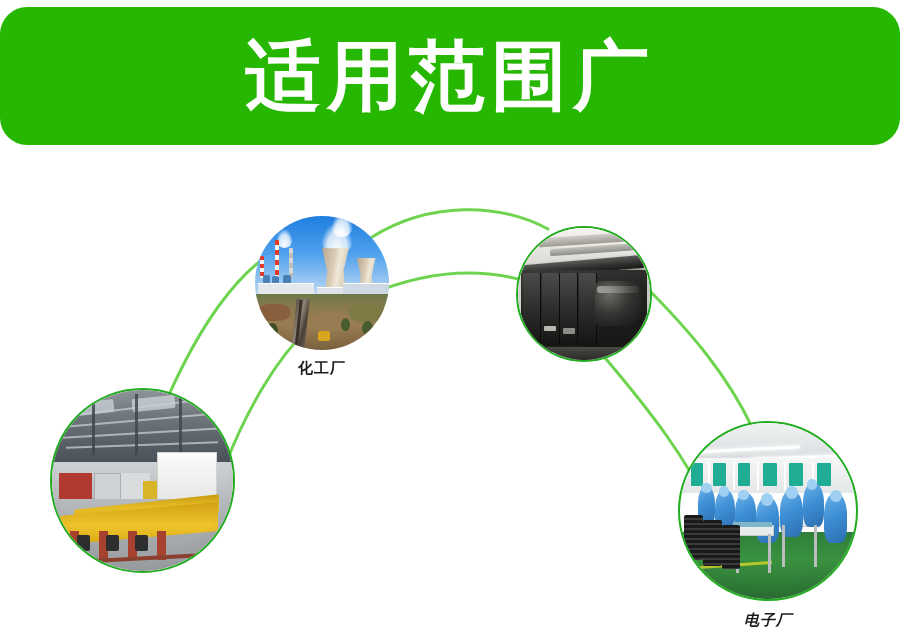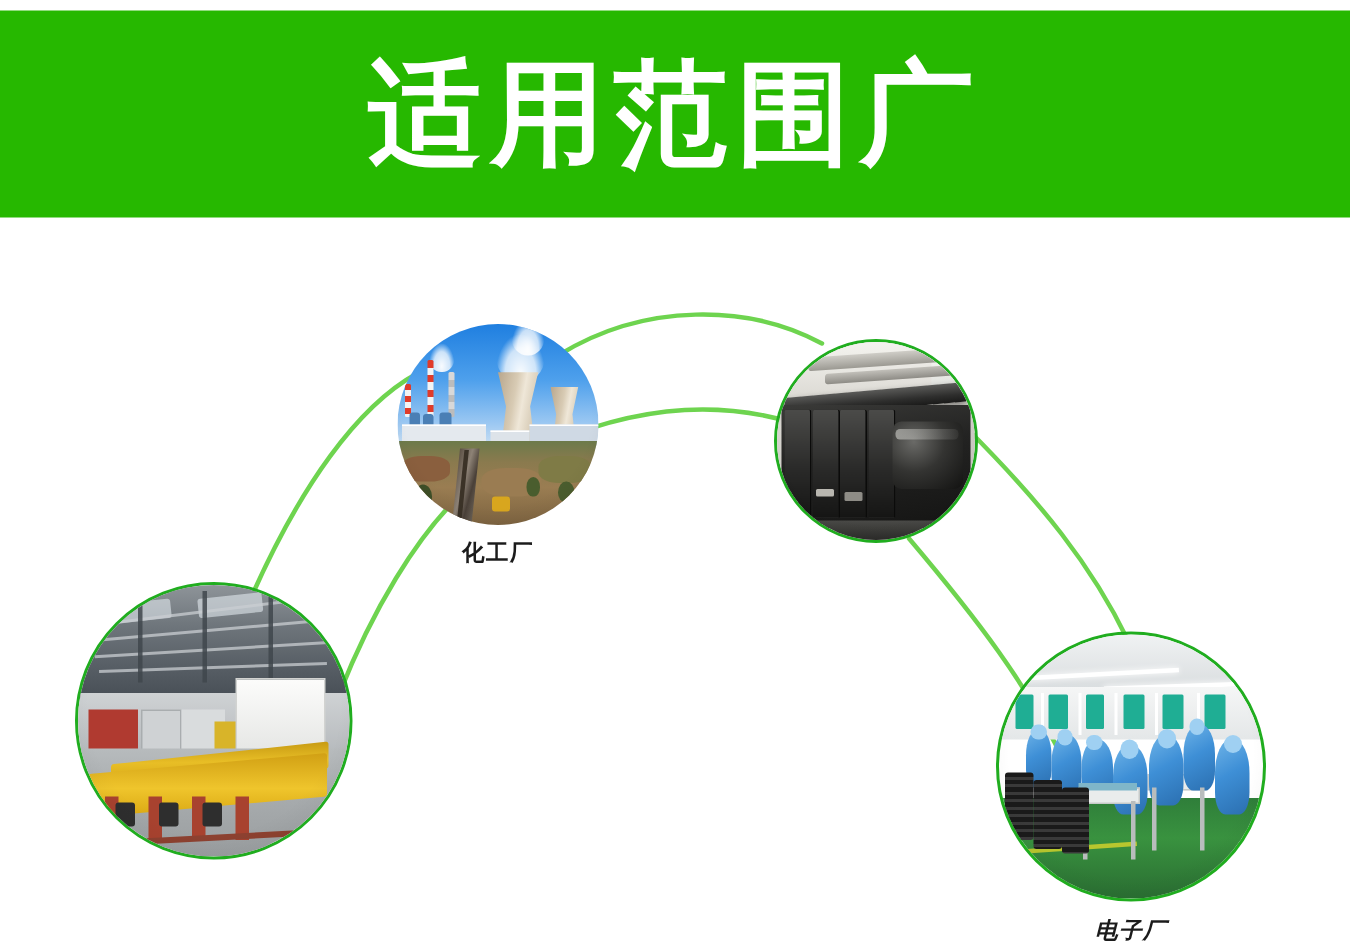--- a/index.html
+++ b/index.html
@@ -20,20 +20,21 @@
   #banner {
     position: absolute;
     left: 0;
     top: 7px;
     width: 900px;
     height: 138px;
     background: #26b800;
     display: flex;
     align-items: center;
     justify-content: center;
+    border-radius: 27px;
   }
   #banner-title {
     color: #ffffff;
     font-size: 76px;
     font-weight: bold;
     letter-spacing: 6px;
     line-height: 1;
     font-family: "DejaVu Sans", "Liberation Sans", sans-serif;
     white-space: nowrap;
     user-select: none;
@@ -77,33 +78,33 @@
     color: #1b1b1b;
     font-size: 15px;
     font-weight: bold;
     letter-spacing: 1px;
     font-family: "DejaVu Sans", "Liberation Sans", sans-serif;
     white-space: nowrap;
     user-select: none;
   }
 
   
-  #node-chemical        { left: 265px; top: 71px;  width: 134px; height: 134px; }
+  #node-chemical        { left: 255px; top: 71px;  width: 134px; height: 134px; }
   #node-chemical .node-circle { width: 134px; height: 134px; }
   #node-chemical .node-label  { top: 143px; }
 
   #node-printing        { left: 516px; top: 81px;  width: 136px; height: 136px; }
   #node-printing .node-circle { width: 136px; height: 136px; }
   #node-printing .node-label  { top: 145px; }
 
   #node-coating         { left: 50px;  top: 243px; width: 185px; height: 185px; }
   #node-coating .node-circle  { width: 185px; height: 185px; }
   #node-coating .node-label   { top: 194px; }
 
-  #node-electronics     { left: 664px; top: 276px; width: 180px; height: 180px; font-style: italic; }
+  #node-electronics     { left: 678px; top: 276px; width: 180px; height: 180px; font-style: italic; }
   #node-electronics .node-circle { width: 180px; height: 180px; }
   #node-electronics .node-label  { top: 190px; }
 
   
   .scene { position: absolute; inset: 0; }
 
   
   .chem-sky {
     position: absolute; left: 0; top: 0; width: 100%; height: 62%;
     background: linear-gradient(#1f7fe0 0%, #4ea0ec 45%, #9cc8f2 80%, #cfe2f3 100%);

